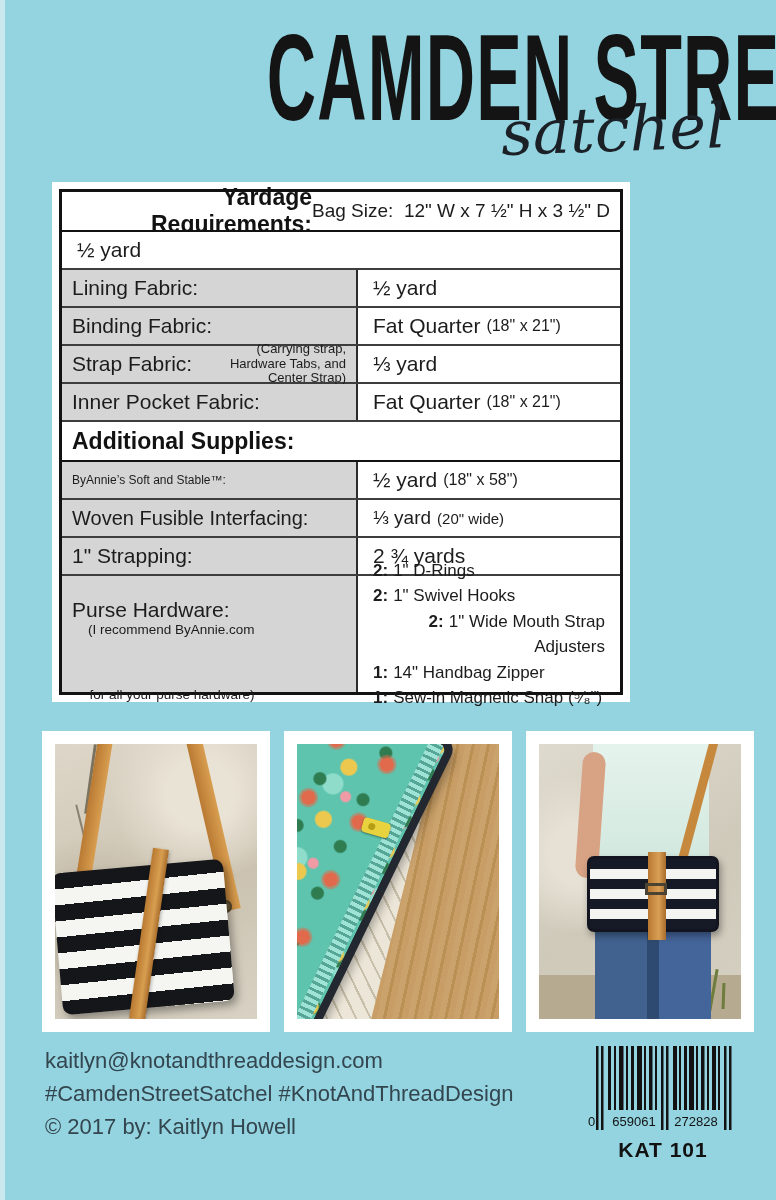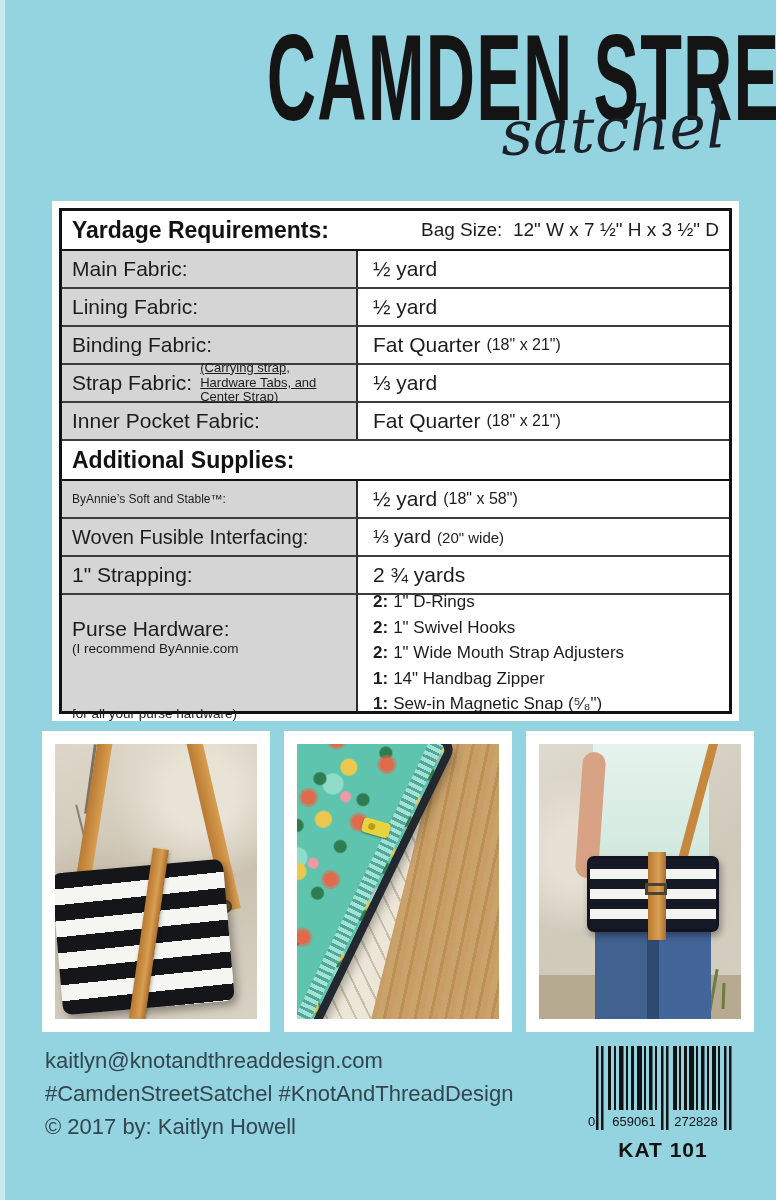--- a/index.html
+++ b/index.html
@@ -10,36 +10,36 @@
 
   
   .title { position:absolute; top:22px; left:30px; width:716px; text-align:center; }
   .title-text { display:inline-block; font-weight:700; font-size:122px; line-height:0.92;
     letter-spacing:2px; transform:scaleX(0.56); transform-origin:center top;
     white-space:nowrap; color:#141414; }
   .subtitle { position:absolute; top:96px; right:50px; font-family:"DejaVu Serif",serif;
     font-style:italic; font-size:62px; line-height:1.1; color:#1a2026; transform:rotate(-2deg); }
 
   
-  .panel { position:absolute; left:52px; top:201px; width:687px; background:#ffffff; padding:7px; }
+  .panel { position:absolute; left:52px; top:182px; width:578px; background:#ffffff; padding:7px;text-align:right; }
   .tbl { border:3px solid #121212; }
   .trow { display:flex; border-bottom:2px solid #3d3d3d; align-items:stretch; }
   .trow:last-child { border-bottom:none; }
   .thead { display:flex; justify-content:space-between; align-items:center;
     height:40px; padding:0 10px; border-bottom:2px solid #121212; background:#fff; }
   .thead-title { font-weight:700; font-size:23px; color:#121212; }
   .thead-bag { font-size:19px; color:#1c1c1c; white-space:pre; }
   .section-head { height:40px; display:flex; align-items:center; padding:0 10px;
     font-weight:700; font-size:23px; color:#121212; background:#fff; border-bottom:2px solid #121212; }
   .cl { width:296px; min-width:296px; background:#d5d5d5; border-right:2px solid #2b2b2b;
     padding:0 10px; display:flex; align-items:center; }
   .cr { flex:1; padding:0 15px; display:flex; align-items:center; background:#fff; }
   .row38 { height:38px; }
   .lbl { font-size:21px; color:#1c1c1c; white-space:nowrap; }
-  .lbl-note { font-size:13px; line-height:1.15; color:#1c1c1c; margin-left:8px; width:168px;text-decoration:underline; }
+  .lbl-note { font-size:13px; line-height:1.15; color:#1c1c1c; margin-left:8px; width:168px; }
   .val { font-size:21px; color:#1c1c1c; }
   .val-note { font-size:16px; color:#1c1c1c; margin-left:6px; }
   .hw { height:116px; }
   .hw .cl { flex-direction:column; align-items:flex-start; justify-content:space-between;
     padding-top:22px; padding-bottom:6px; }
   .hw .cr { flex-direction:column; align-items:flex-start; justify-content:center; }
   .hw-note { font-size:13.5px; line-height:1.25; color:#1c1c1c; }
   .hw-item { font-size:17px; line-height:1.5; color:#1c1c1c; }
   .hw-qty { font-weight:700; margin-right:5px; }
 
@@ -136,23 +136,20 @@
 
   <div class="panel">
     <div class="tbl">
 
       <div class="thead">
         <span class="thead-title">Yardage Requirements:</span>
         <span class="thead-bag">Bag Size:  12" W x 7 ½" H x 3 ½" D</span>
       </div>
 
       <div class="trow row38">
-        <div class="cl">
-          <span class="lbl">Main Fabric:</span>
-        </div>
         <div class="cr">
           <span class="val">½ yard</span>
           <span class="val-note"></span>
         </div>
       </div>
 
       <div class="trow row38">
         <div class="cl">
           <span class="lbl">Lining Fabric:</span>
         </div>
@@ -222,21 +219,21 @@
         <div class="cr">
           <span class="val">2 ¾ yards</span>
           <span class="val-note"></span>
         </div>
       </div>
 
       <div class="trow hw">
         <div class="cl">
           <span class="lbl">Purse Hardware:</span>
           <span>
-            <span class="hw-note" style="display:block;">(I recommend ByAnnie.com</span>
+            <span class="hw-note" style="display:block;margin-left:16px;">(I recommend ByAnnie.com</span>
             <span class="hw-note" style="display:block;margin-top:48px;">for all your purse hardware)</span>
           </span>
         </div>
         <div class="cr">
           <span class="hw-item"><span class="hw-qty">2:</span><span>1" D-Rings</span></span>
           <span class="hw-item"><span class="hw-qty">2:</span><span>1" Swivel Hooks</span></span>
           <span class="hw-item"><span class="hw-qty">2:</span><span>1" Wide Mouth Strap Adjusters</span></span>
           <span class="hw-item"><span class="hw-qty">1:</span><span>14" Handbag Zipper</span></span>
           <span class="hw-item"><span class="hw-qty">1:</span><span>Sew-in Magnetic Snap (⁵⁄₈")</span></span>
         </div>

